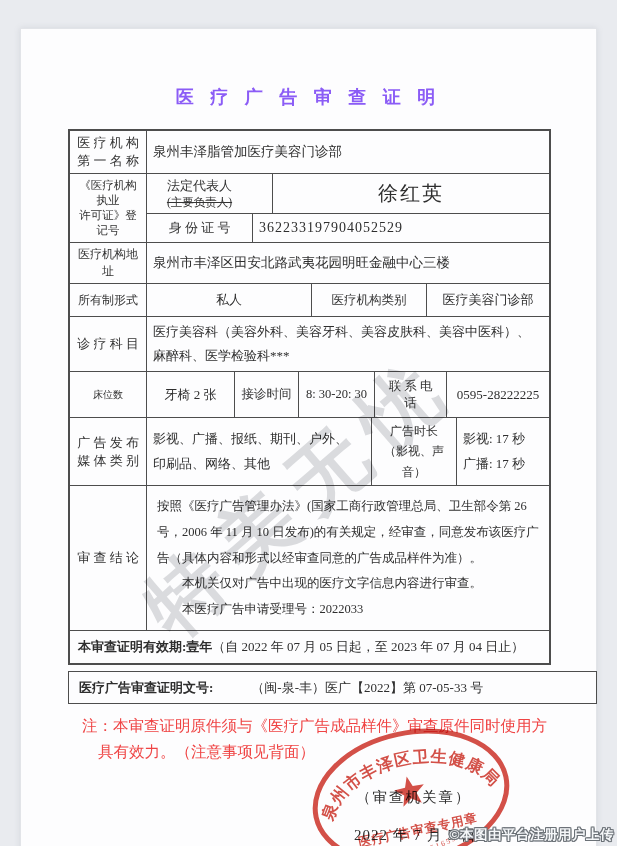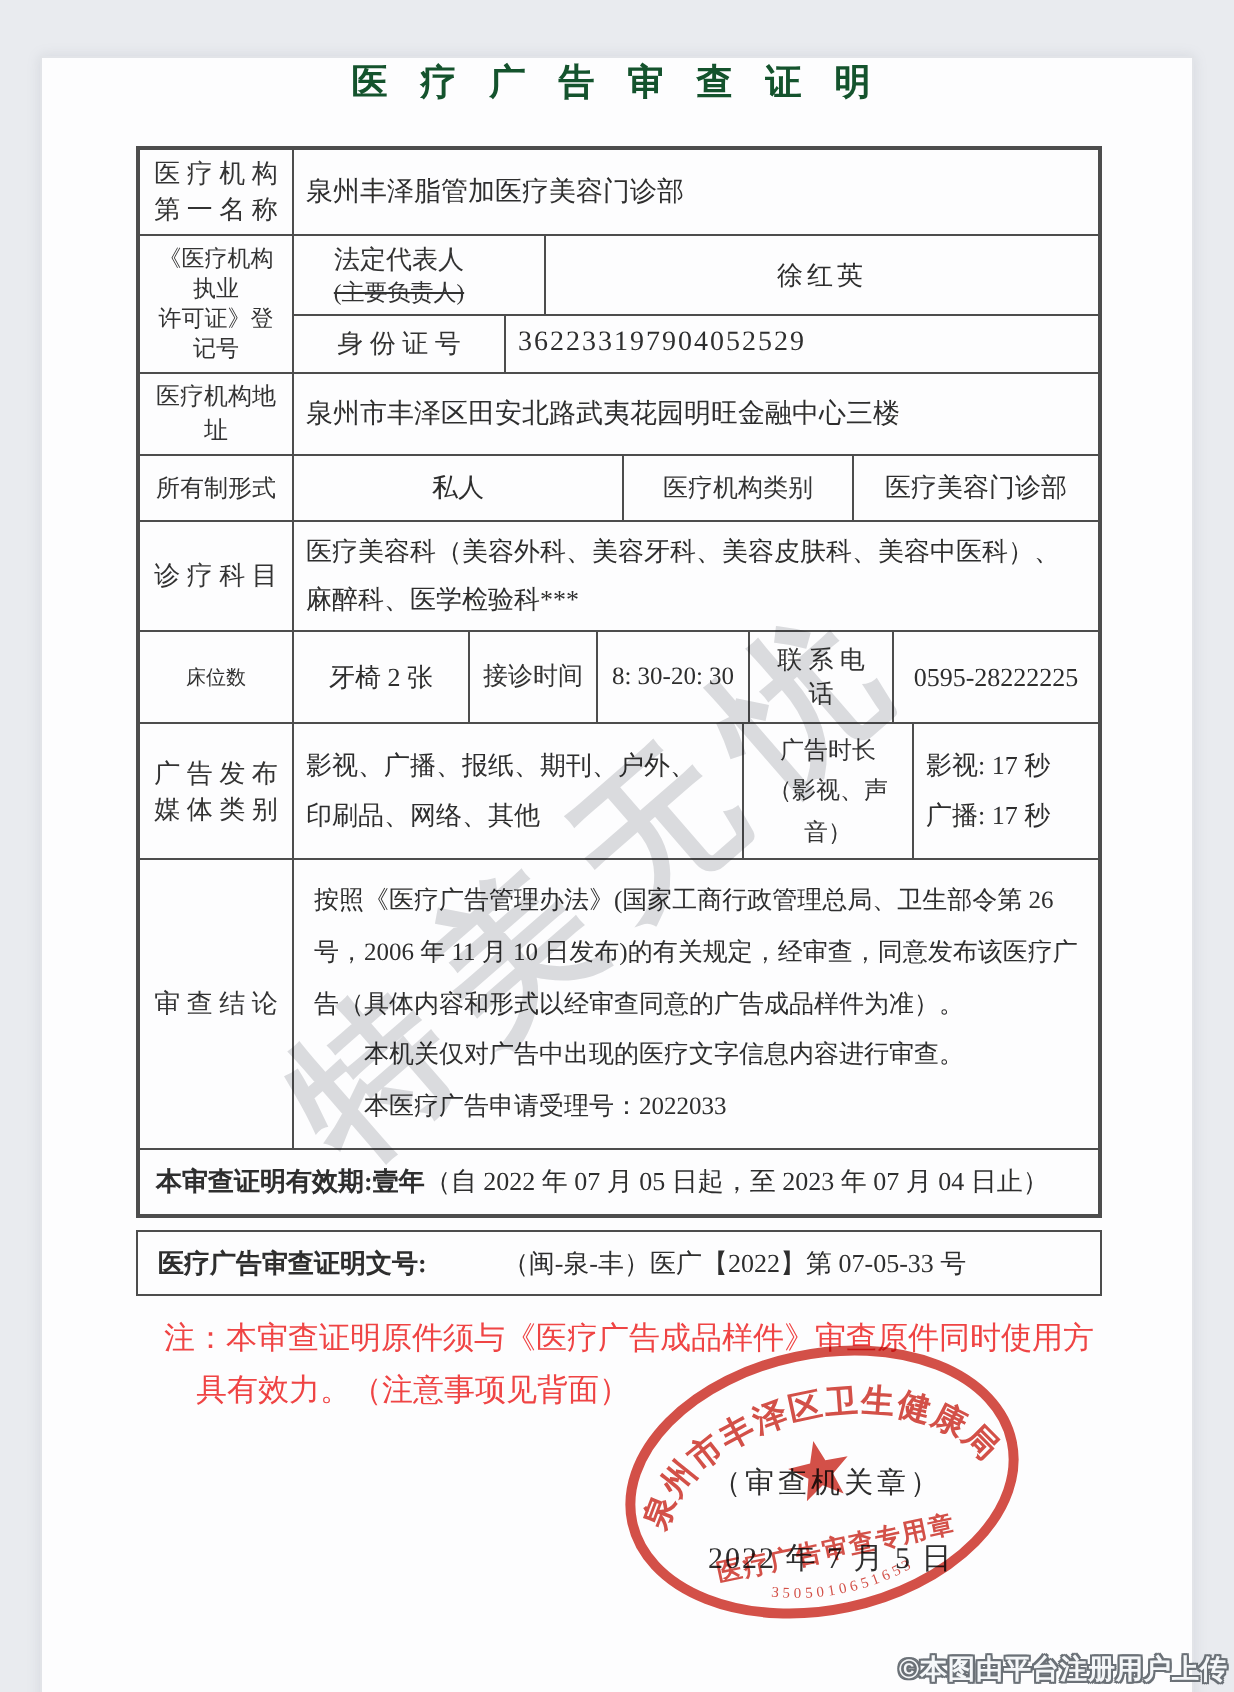--- a/index.html
+++ b/index.html
@@ -15,25 +15,26 @@
     position: absolute;
     left: 20px; top: 28px;
     width: 577px; height: 830px;
     background: #fdfdfe;
     border: 1px solid #e2e4e8;
     box-shadow: 0 0 6px rgba(120,130,145,.18);
   }
   .page-inner { position: relative; width: 100%; height: 100%; padding: 0 47px; }
 
   .doc-title {
+    margin-top: 56px;
     text-align: center;
     font-size: 18px;
     font-weight: bold;
     letter-spacing: 6px;
-    color: #14532d;
+    color: #8b5cf6;
   }
 
   
   .tbl {
     margin-top: 20px;
     width: 483px;
     border: 2px solid #4d4d4d;
     font-size: 13px;
   }
   .row { display: flex; border-top: 1px solid #4d4d4d; align-items: stretch; }
@@ -90,21 +91,21 @@
 
   .concl-cell { flex-direction: column; align-items: flex-start; justify-content: center; padding: 8px 10px; }
   .concl-p { font-size: 12.5px; line-height: 2.05; }
   .concl-indent { text-indent: 2em; }
 
   .valid-cell { padding: 6px 8px; }
   .valid-label { font-weight: bold; }
 
   .docno-box {
     margin-top: 6px;
-    width: 483px;
+    width: 529px;
     border: 1.5px solid #4d4d4d;
     min-height: 33px;
     display: flex; align-items: center;
     padding: 5px 10px;
     font-size: 13px;
   }
   .docno-label { font-weight: bold; }
   .docno-val { margin-left: 38px; }
 
   .note {
@@ -183,21 +184,21 @@
 
       <div class="row">
         <div class="cell label w-label pre small">《医疗机构执业
 许可证》登记号</div>
         <div class="col">
           <div class="subrow sub1">
             <div class="cell label w-sublabel">
               <span class="lr-line1">法定代表人</span>
               <span class="strike">(主要负责人)</span>
             </div>
-            <div class="cell value grow center" style="font-size:13px;letter-spacing:2px">徐红英</div>
+            <div class="cell value grow center" style="font-size:20px;letter-spacing:2px">徐红英</div>
           </div>
           <div class="subrow sub2">
             <div class="cell label w-sublabel">身 份 证 号</div>
             <div class="cell value grow num">362233197904052529</div>
           </div>
         </div>
       </div>
 
       <div class="row r-addr">
         <div class="cell label w-label" style="font-size:12px">医疗机构地址</div>

